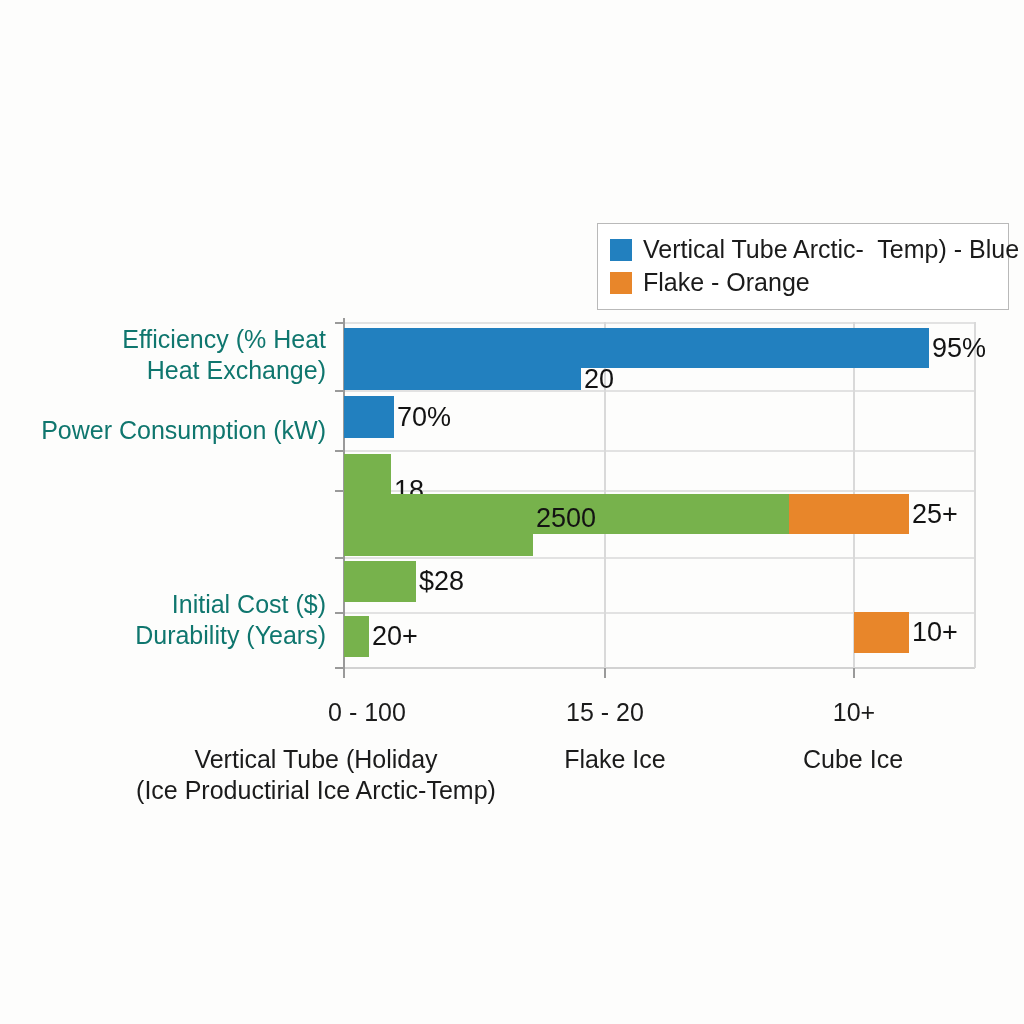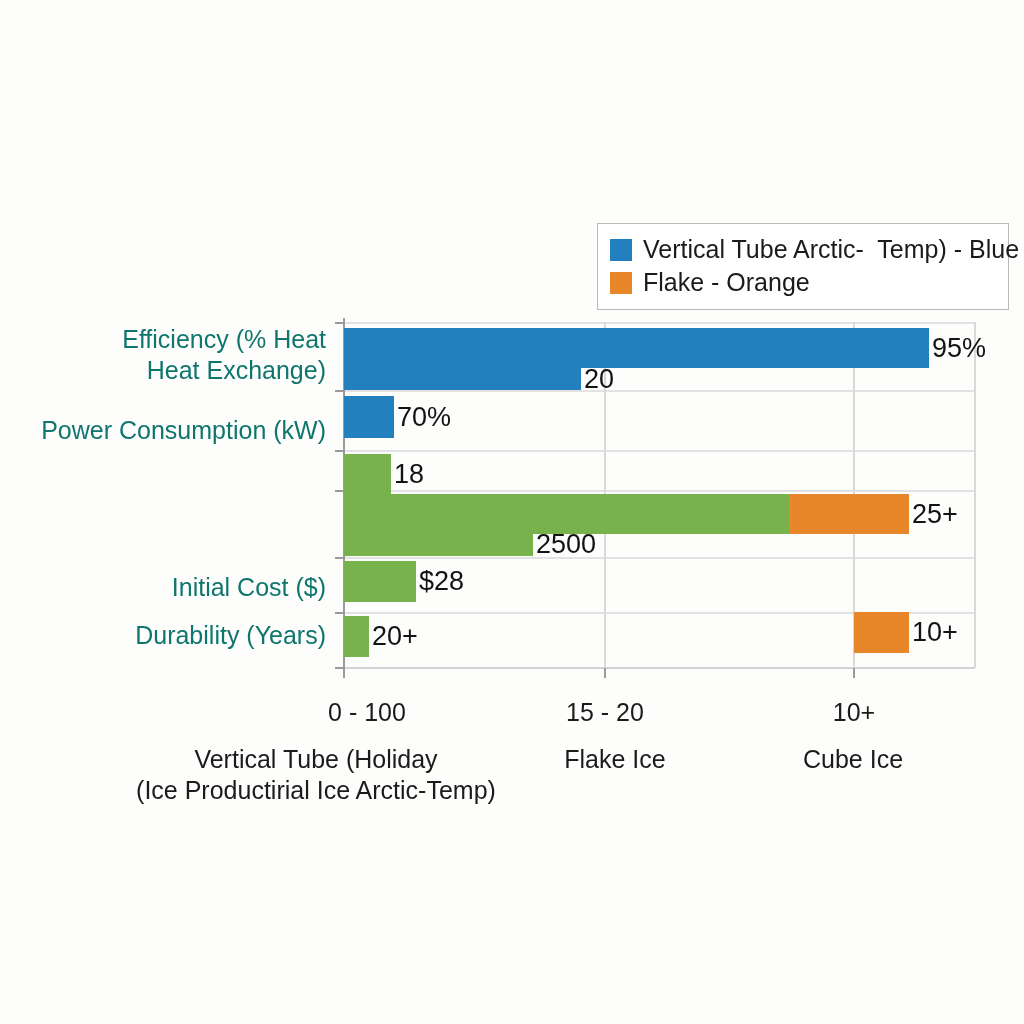--- a/index.html
+++ b/index.html
@@ -161,21 +161,21 @@
     </div>
     <div class="legend-row">
       <span class="legend-swatch" style="background:#e8862a"></span>
       <span class="legend-label">Flake - Orange</span>
     </div>
   </div>
 
   <div class="ylabel-wrap" style="top:355px">Efficiency (% Heat
 Heat Exchange)</div>
   <div class="ylabel-wrap" style="top:430px">Power Consumption (kW)</div>
-  <div class="ylabel-wrap" style="top:587px">Initial Cost ($)</div>
+  <div class="ylabel-wrap" style="top:604px">Initial Cost ($)</div>
   <div class="ylabel-wrap" style="top:635px">Durability (Years)</div>
 
   <div class="plot">
 
     <div class="gridline-h" style="top:0px"></div>
     <div class="gridline-h" style="top:68px"></div>
     <div class="gridline-h" style="top:128px"></div>
     <div class="gridline-h" style="top:168px"></div>
     <div class="gridline-h" style="top:235px"></div>
     <div class="gridline-h" style="top:290px"></div>
@@ -209,32 +209,32 @@
     <div class="bar-label" style="left:241px;top:57px">20</div>
 
     <div class="bar" style="top:74px;height:42px;width:50px;">
       <div class="bar-seg" style="left:0;width:50px;background:#2280bf"></div>
     </div>
     <div class="bar-label" style="left:54px;top:95px">70%</div>
 
     <div class="bar" style="top:132px;height:41px;width:47px;">
       <div class="bar-seg" style="left:0;width:47px;background:#77b24c"></div>
     </div>
-    <div class="bar-label" style="left:51px;top:152px">18</div>
+    <div class="bar-label" style="left:51px;top:168px">18</div>
 
     <div class="bar" style="top:172px;height:40px;width:565px;">
       <div class="bar-seg" style="left:0;width:445px;background:#77b24c"></div>
       <div class="bar-seg" style="left:445px;width:120px;background:#e8862a"></div>
     </div>
     <div class="bar-label" style="left:569px;top:192px">25+</div>
 
     <div class="bar" style="top:212px;height:22px;width:189px;">
       <div class="bar-seg" style="left:0;width:189px;background:#77b24c"></div>
     </div>
-    <div class="bar-label" style="left:193px;top:222px">2500</div>
+    <div class="bar-label" style="left:193px;top:196px">2500</div>
 
     <div class="bar" style="top:239px;height:41px;width:72px;">
       <div class="bar-seg" style="left:0;width:72px;background:#77b24c"></div>
     </div>
     <div class="bar-label" style="left:76px;top:259px">$28</div>
 
     <div class="bar" style="top:294px;height:41px;width:25px;">
       <div class="bar-seg" style="left:0;width:25px;background:#77b24c"></div>
     </div>
     <div class="bar-label" style="left:29px;top:314px">20+</div>

